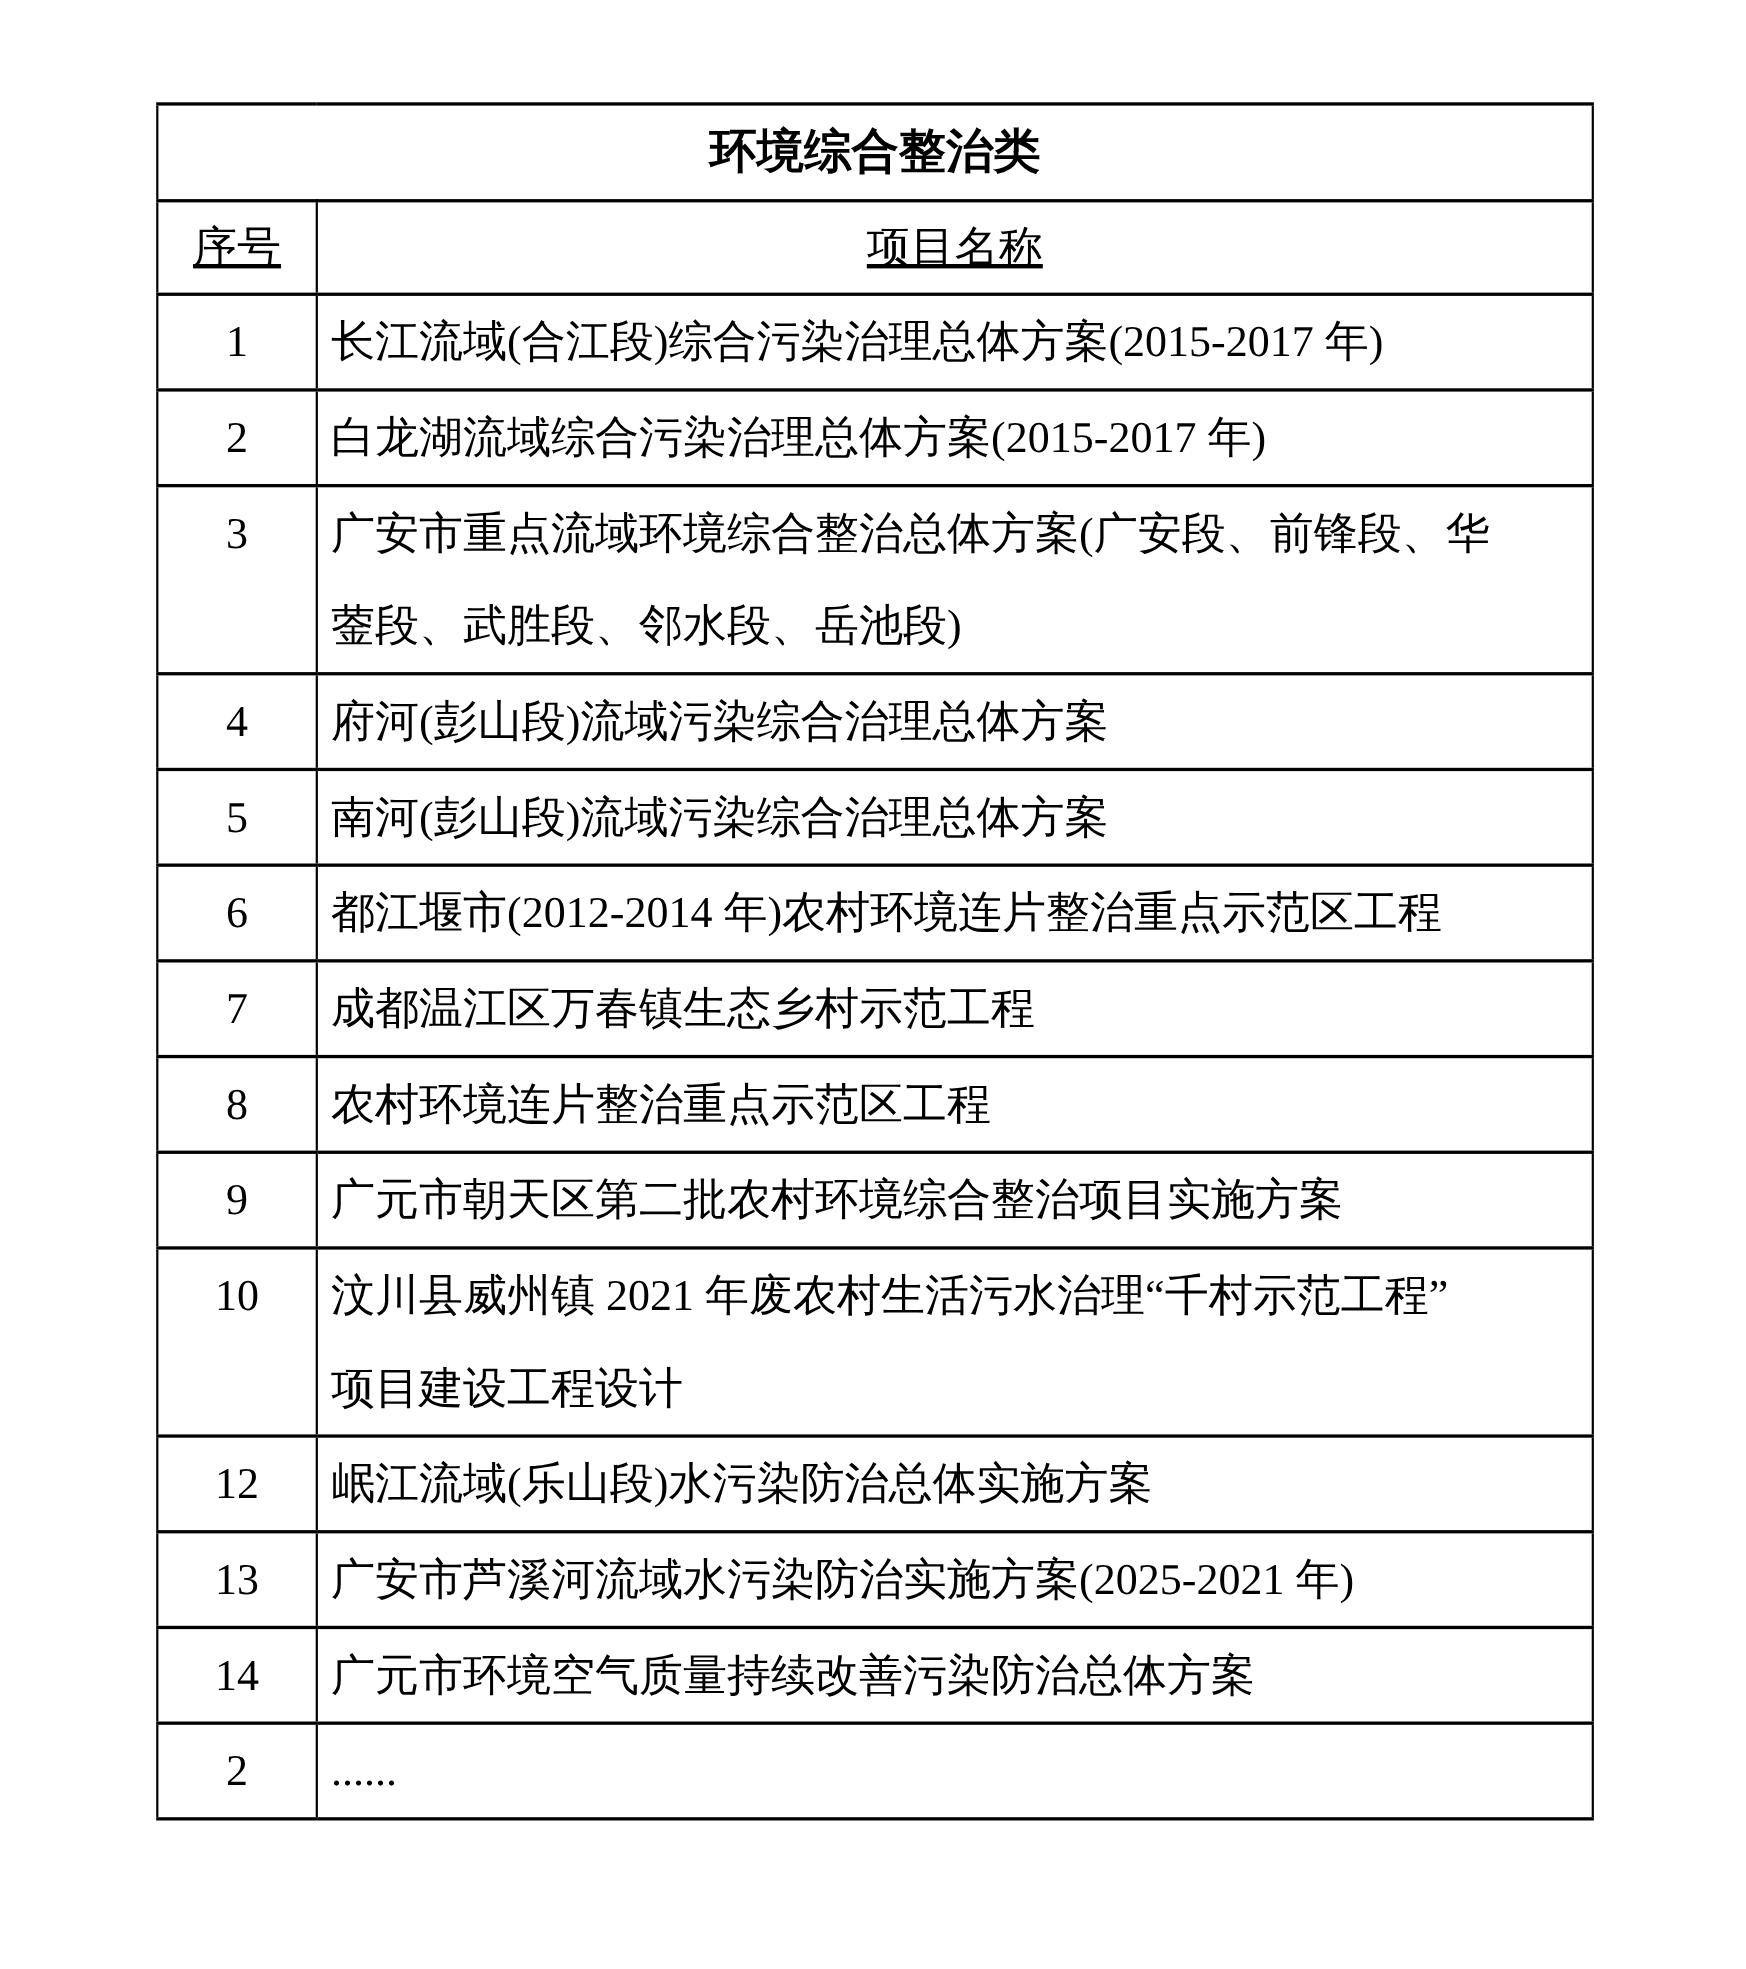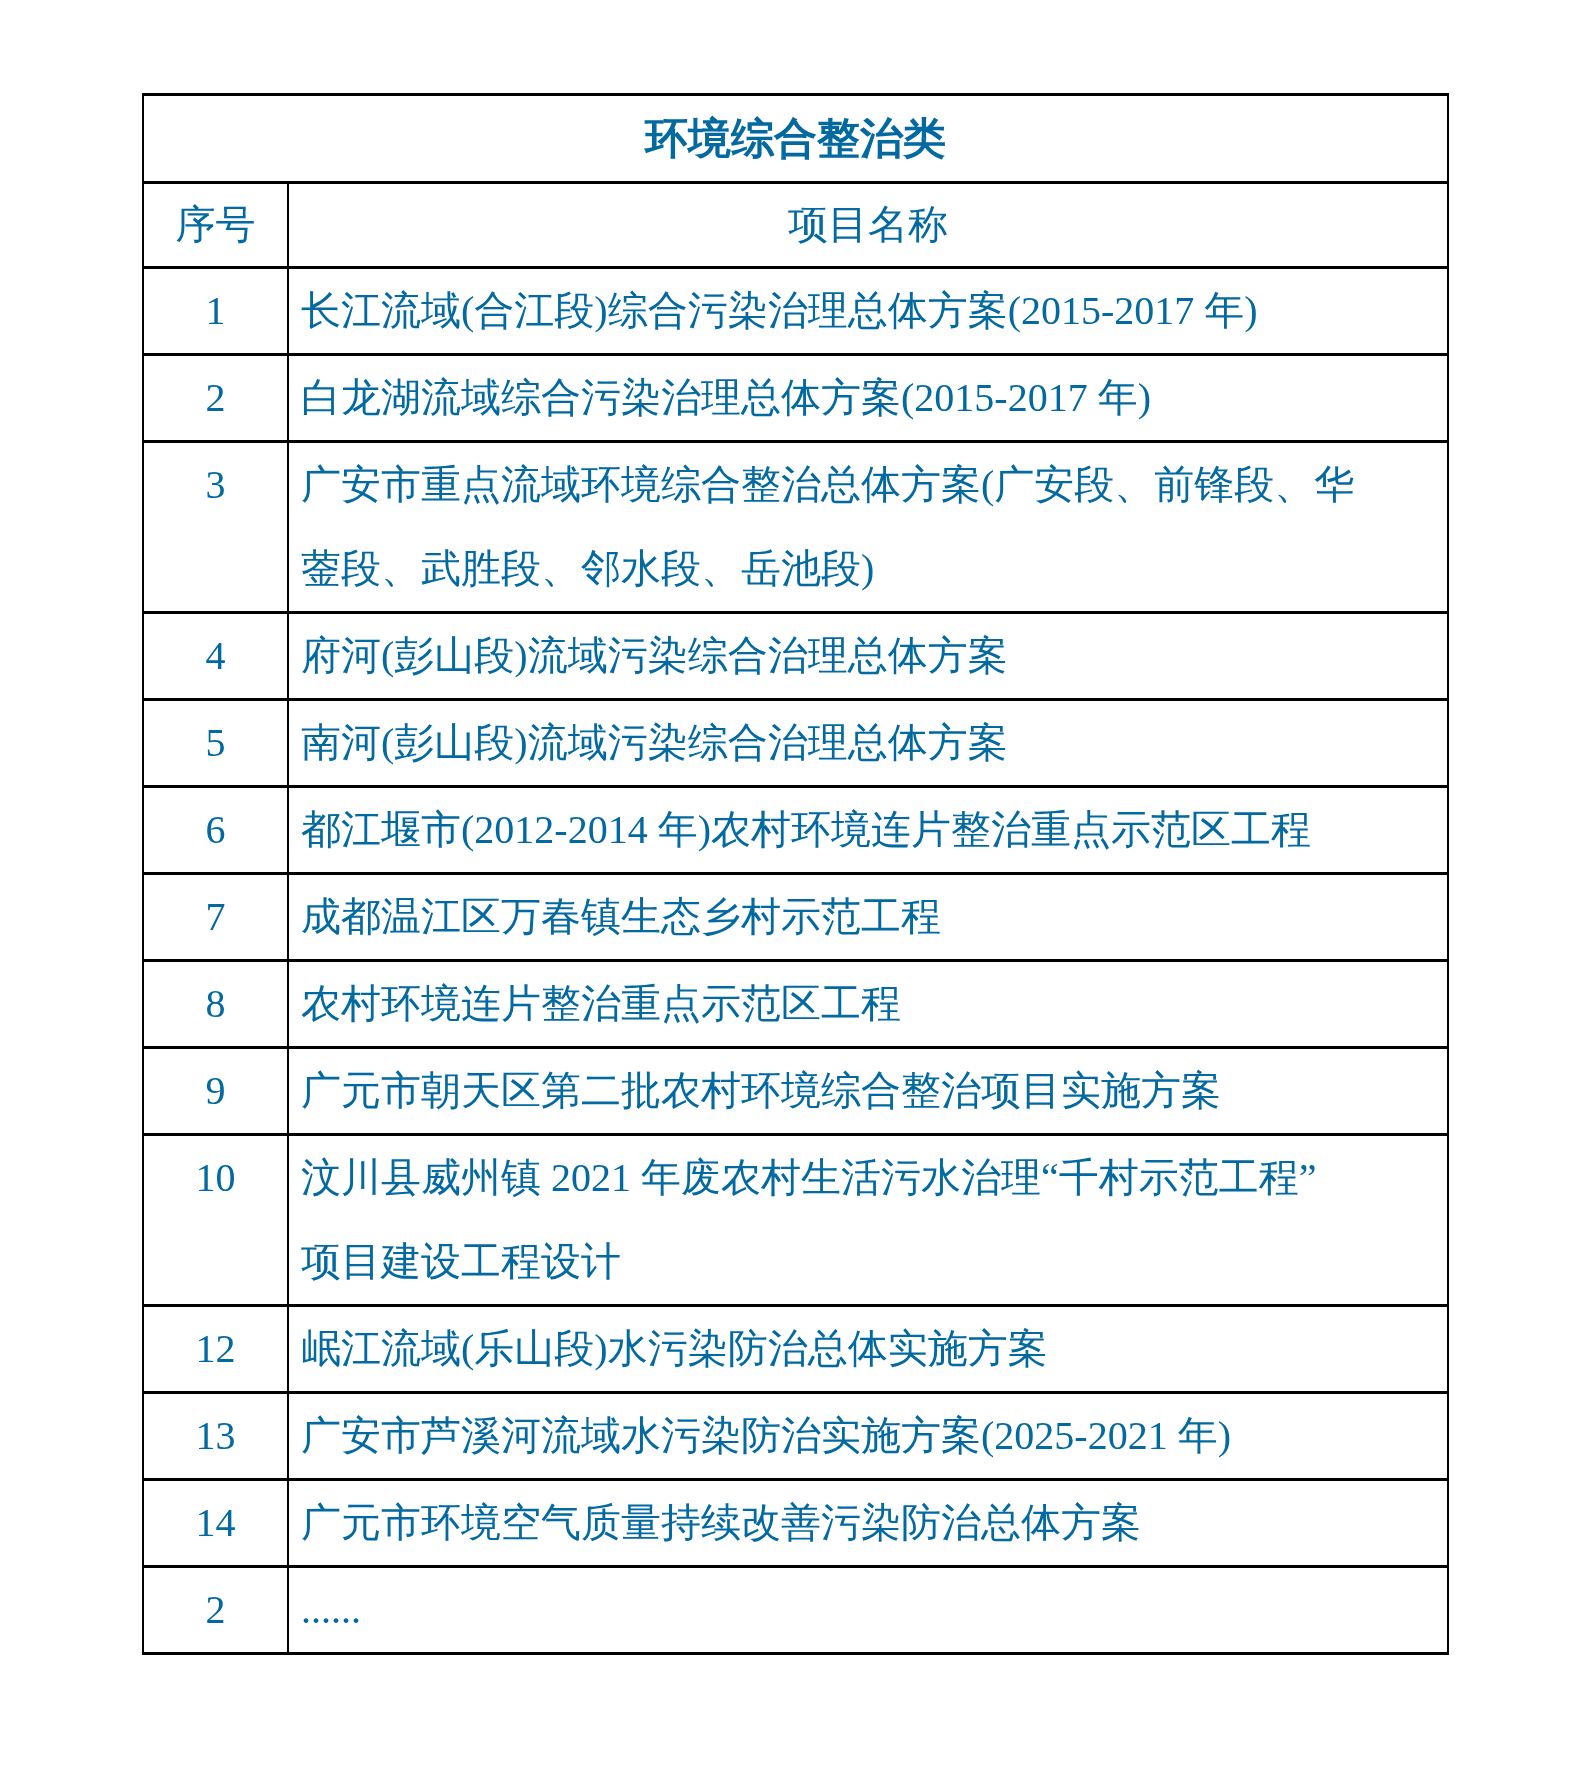--- a/index.html
+++ b/index.html
@@ -25,31 +25,32 @@
   }
   td {
     border-left: 2px solid #000;
     border-right: 2px solid #000;
     border-top: 3px solid #000;
     border-bottom: 3px solid #000;
     padding: 0;
     vertical-align: top;
     font-size: 40px;
     line-height: 84px;
-    color: #0369a1;
+    color: #000000;
   }
   td.title-cell {
     height: 85px;
     line-height: 85px;
     text-align: center;
     font-weight: bold;
     font-size: 43px;
   }
   tr.header-row {
     height: 82px;
+    text-decoration: underline;
   }
   tr.header-row td {
     line-height: 82px;
     text-align: center;
   }
   tr.row-single {
     height: 84px;
   }
   tr.row-double {
     height: 168px;

